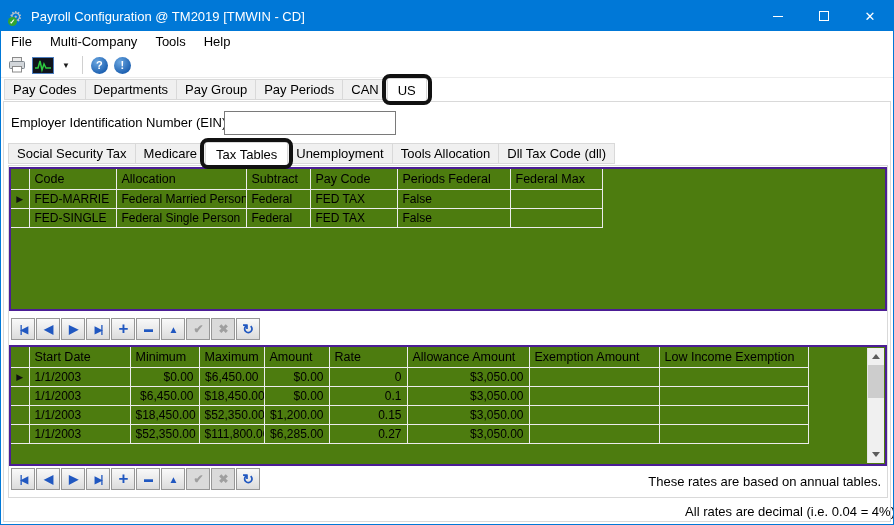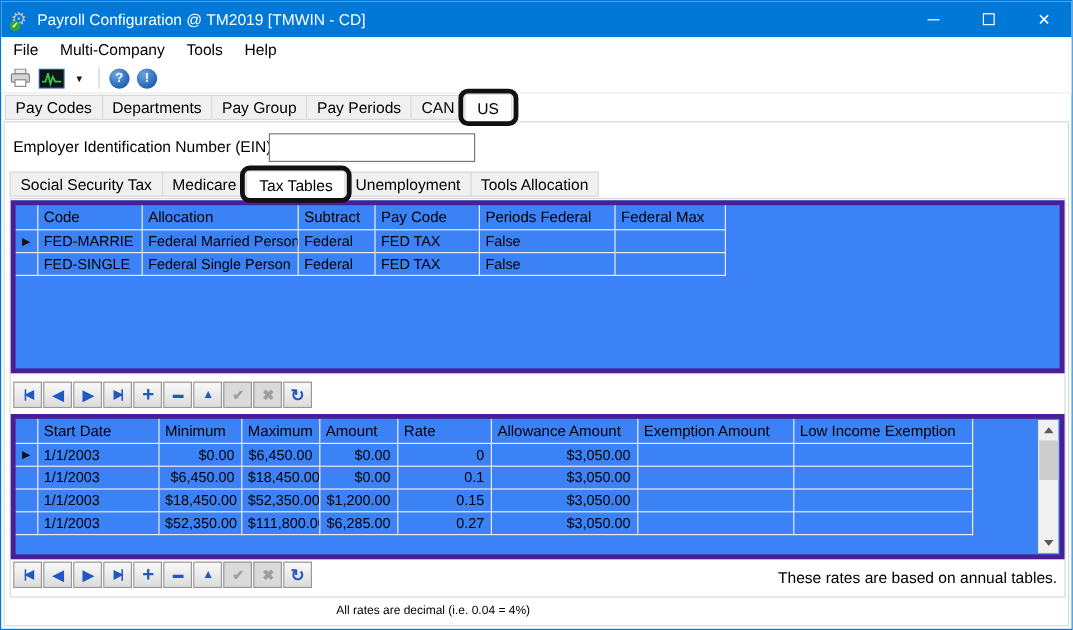--- a/index.html
+++ b/index.html
@@ -48,21 +48,21 @@
   
   #page-main{left:2px;top:100px;width:888px;height:421px;border:1px solid #d9d9d9;background:#fff;}
   #page-sub{left:7px;top:164px;width:880px;height:333px;border:1px solid #d9d9d9;background:#fff;}
 
   
   #ein-label{left:10px;top:110px;height:24px;line-height:24px;font-size:13px;}
   #ein-input{left:223px;top:110px;width:172px;height:24px;border:1px solid #7a7a7a;background:#fff;
     font-family:inherit;font-size:13px;padding:0 4px;outline:none;}
 
   
-  .gridbox{background:#3b82f6;border:4px solid #4c1d95;overflow:hidden;}
+  .gridbox{background:#4d7c0f;border:2px solid #4c1d95;overflow:hidden;}
   #gridbox1{left:8px;top:166px;width:878px;height:144px;}
   #gridbox2{left:8px;top:344px;width:878px;height:121px;}
   table{border-collapse:collapse;table-layout:fixed;font-size:12px;}
   #grid1{width:591px;}
   #grid2{width:797px;}
   th,td{border-right:1px solid #ececec;border-bottom:1px solid #ececec;height:19px;
     padding:0 5px;white-space:nowrap;overflow:hidden;font-weight:normal;text-align:left;font-size:12px;}
   th{height:20px;font-size:12.5px;}
   .selcol{padding:0 2px;text-align:center;font-size:9px;color:#111;}
   #grid1 .c0{width:18px}#grid1 .c1{width:87px}#grid1 .c2{width:130px}#grid1 .c3{width:64px}
@@ -87,21 +87,21 @@
     display:flex;align-items:center;justify-content:center;padding:0;font-family:inherit;letter-spacing:-1px;cursor:default;}
   .nbtn.dis{color:#9f9f9f;background:#dadada;}
   .g-first,.g-last{font-size:10px;letter-spacing:-2px;}
   .g-insert{font-size:17px;font-weight:900;}
   .g-delete{font-size:9px;}
   .g-edit{font-size:10px;}
   .g-refresh{font-size:14px;letter-spacing:0;}
 
   
   #note-annual{right:12px;top:470px;height:22px;line-height:22px;font-size:13px;}
-  #note-decimal{left:0;top:503px;width:720px;text-align:center;font-size:10px;}
+  #note-decimal{left:0;top:503px;width:894px;text-align:right;font-size:13px;}
 </style>
 </head>
 <body>
 
 <div id="window">
 
   <div id="titlebar" class="abs">
     <span id="title-icon">
       <span class="gear">⚙</span><span class="badge">✓</span>
     </span>
@@ -164,20 +164,21 @@
 
   <div id="ein-label" class="abs">Employer Identification Number (EIN)</div>
   <input id="ein-input" class="abs" type="text" value="" style="">
 
   <div id="tabs-sub" class="tabs">
       <div class="tab">Social Security Tax</div>
       <div class="tab">Medicare</div>
       <div class="tab sel hl">Tax Tables</div>
       <div class="tab">Unemployment</div>
       <div class="tab">Tools Allocation</div>
+      <div class="tab">Dll Tax Code (dll)</div>
     </div>
   <div id="page-sub" class="abs"></div>
 
   <div id="gridbox1" class="abs gridbox">
     <table id="grid1">
         <colgroup>
           <col class="c0">
           <col class="c1">
           <col class="c2">
           <col class="c3">

